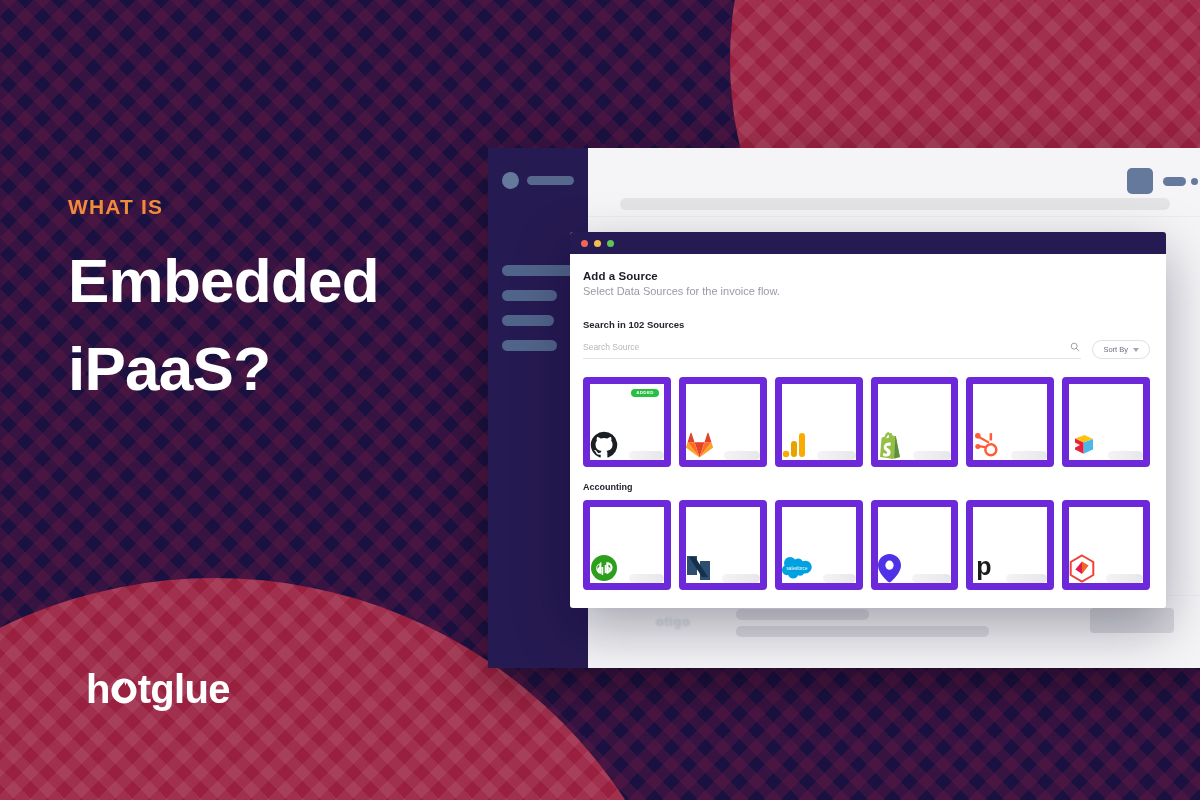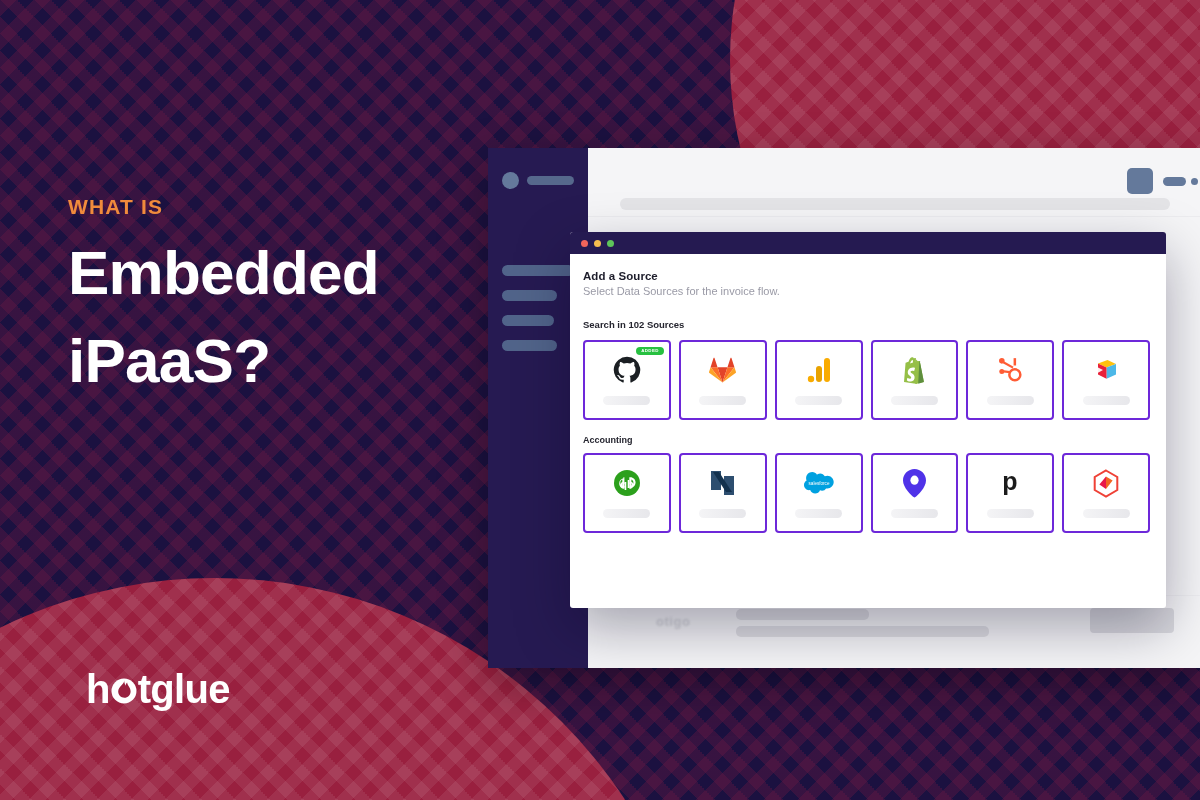--- a/index.html
+++ b/index.html
@@ -70,21 +70,21 @@
     position: absolute;
     left: 68px;
     top: 196px;
     width: 430px;
   }
   .eyebrow {
     color: #f08b3c;
     font-size: 21px;
     font-weight: bold;
     letter-spacing: 0.055em;
-    margin: 0 0 12px 0;
+    margin: 0 0 20px 0;
     line-height: 1;
   }
   .headline {
     color: #ffffff;
     font-size: 62px;
     font-weight: bold;
     line-height: 1.42;
     letter-spacing: -0.012em;
     margin: 0;
   }
@@ -371,26 +371,26 @@
   }
   .cards-grid {
     display: grid;
     grid-template-columns: repeat(6, 1fr);
     gap: 8px;
     margin-bottom: 15px;
   }
   .src-card {
     position: relative;
     background: #fff;
-    border: 2px solid #6d28d9;
+    border: 7px solid #6d28d9;
     border-radius: 4px;
     height: 76px;
     display: flex;
-    flex-direction: column;
-    align-items: center;
+    flex-direction: row;
+    align-items: flex-end;
     justify-content: center;
     gap: 11px;
     cursor: pointer;
   }
   .src-logo {
     height: 30px;
     display: flex;
     align-items: center;
     justify-content: center;
   }
@@ -487,20 +487,35 @@
       <span class="tl-dot tl-yellow"></span>
       <span class="tl-dot tl-green"></span>
     </div>
 
     <div class="modal-body">
       <h2 class="modal-title">Add a Source</h2>
       <p class="modal-sub">Select Data Sources for the invoice flow.</p>
 
       <p class="search-label">Search in 102 Sources</p>
 
+      <div class="search-row">
+        <div class="search-field">
+          <input type="text" placeholder="Search Source" style="">
+          <span class="search-icon-btn">
+            <svg width="10" height="10" viewBox="0 0 12 12" aria-hidden="true">
+              <circle cx="5" cy="5" r="3.6" fill="none" stroke="#8d8d99" stroke-width="1"></circle>
+              <line x1="7.7" y1="7.7" x2="10.6" y2="10.6" stroke="#8d8d99" stroke-width="1" stroke-linecap="round"></line>
+            </svg>
+          </span>
+        </div>
+        <button class="sort-btn">
+          <span>Sort By</span>
+          <span class="sort-caret"></span>
+        </button>
+      </div>
 
       <div class="cards-grid">
 
         <div class="src-card">
           <span class="added-badge">ADDED</span>
           <span class="src-logo">
             <svg width="28" height="28" viewBox="0 0 24 24" aria-hidden="true">
               <path fill="#1b1f23" d="M12 .6A11.4 11.4 0 0 0 8.4 22.8c.57.1.78-.25.78-.55v-2c-3.17.7-3.84-1.5-3.84-1.5-.52-1.33-1.27-1.68-1.27-1.68-1.04-.7.08-.69.08-.69 1.15.08 1.75 1.18 1.75 1.18 1.02 1.76 2.68 1.25 3.33.96.1-.74.4-1.25.72-1.54-2.53-.29-5.19-1.27-5.19-5.64 0-1.25.44-2.27 1.17-3.07-.12-.29-.51-1.45.11-3.02 0 0 .96-.31 3.14 1.17a10.9 10.9 0 0 1 5.72 0c2.18-1.48 3.14-1.17 3.14-1.17.62 1.57.23 2.73.11 3.02.73.8 1.17 1.82 1.17 3.07 0 4.38-2.67 5.35-5.21 5.63.41.36.78 1.05.78 2.12v3.14c0 .3.2.66.79.55A11.4 11.4 0 0 0 12 .6z"></path>
             </svg>
           </span>

